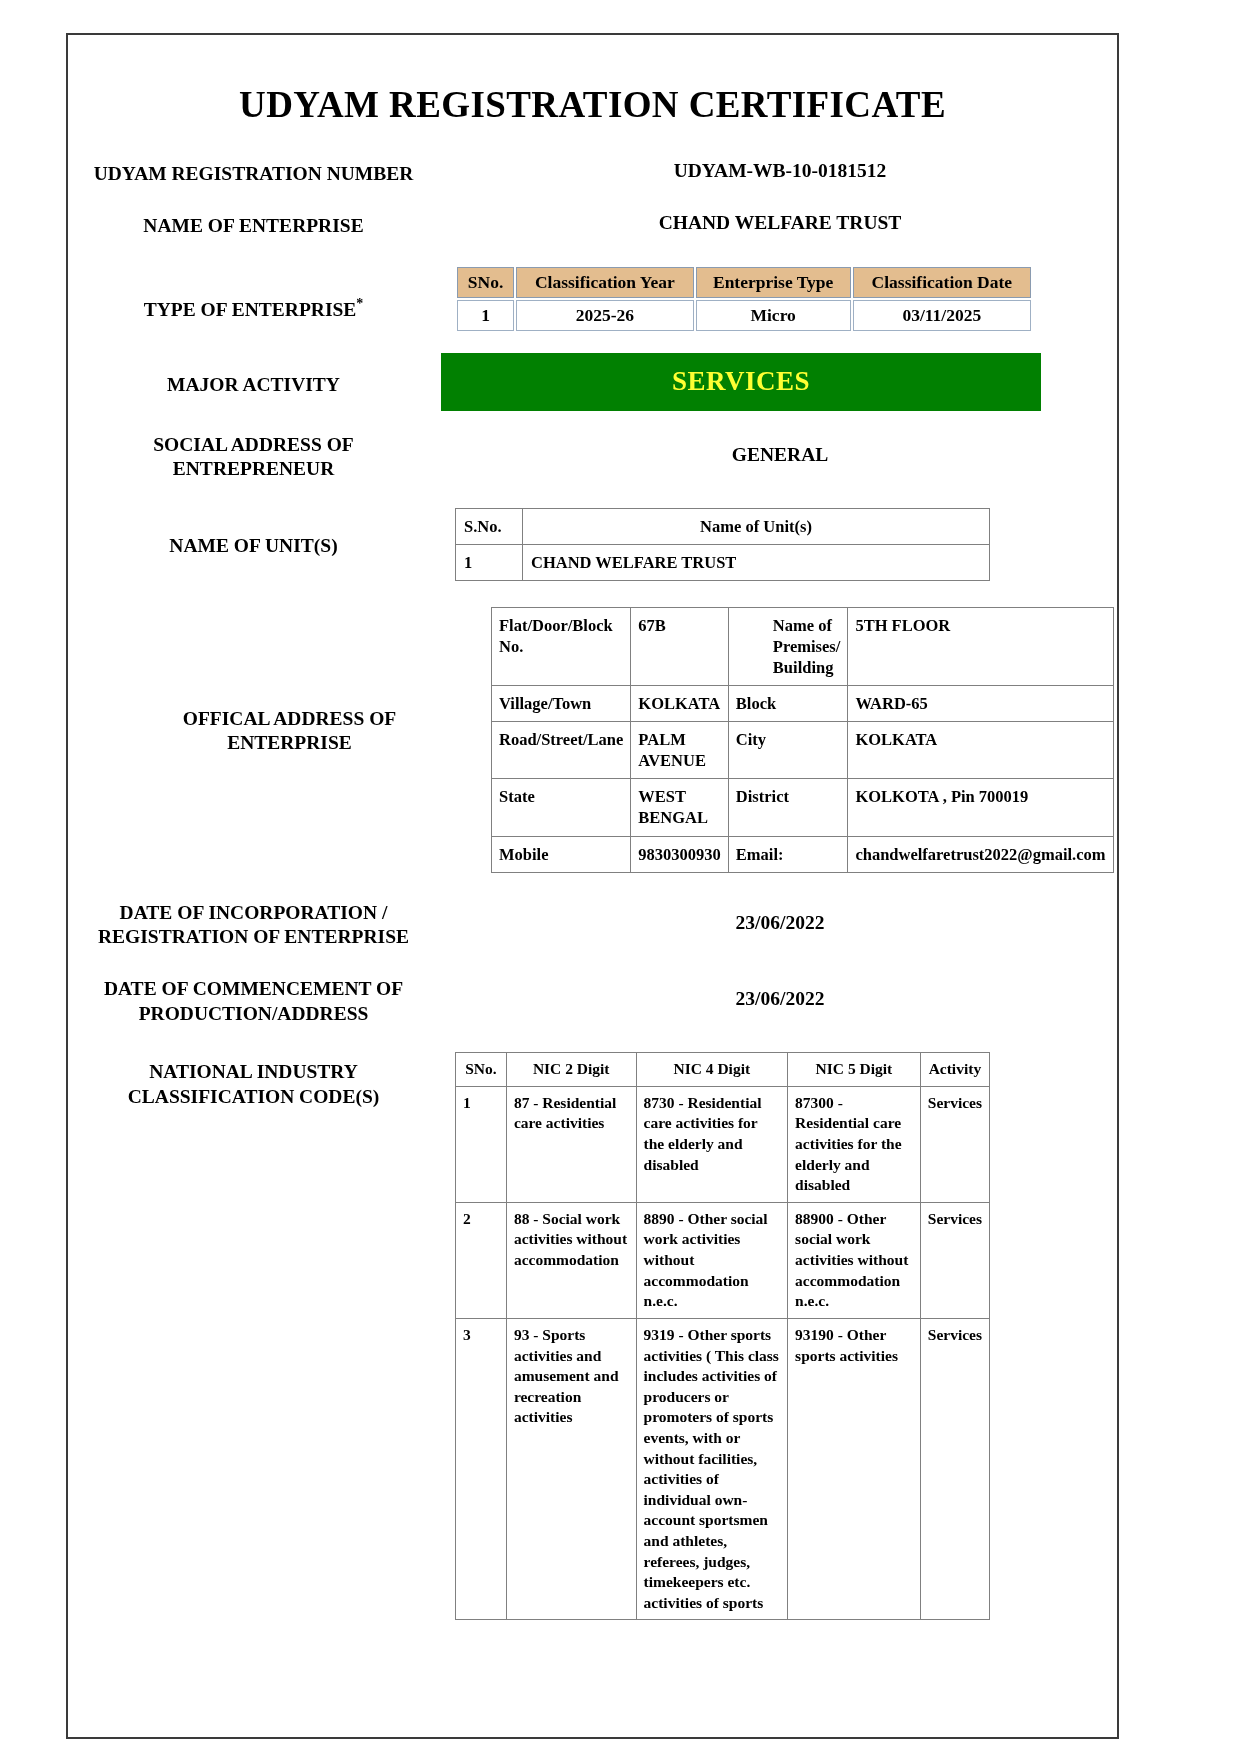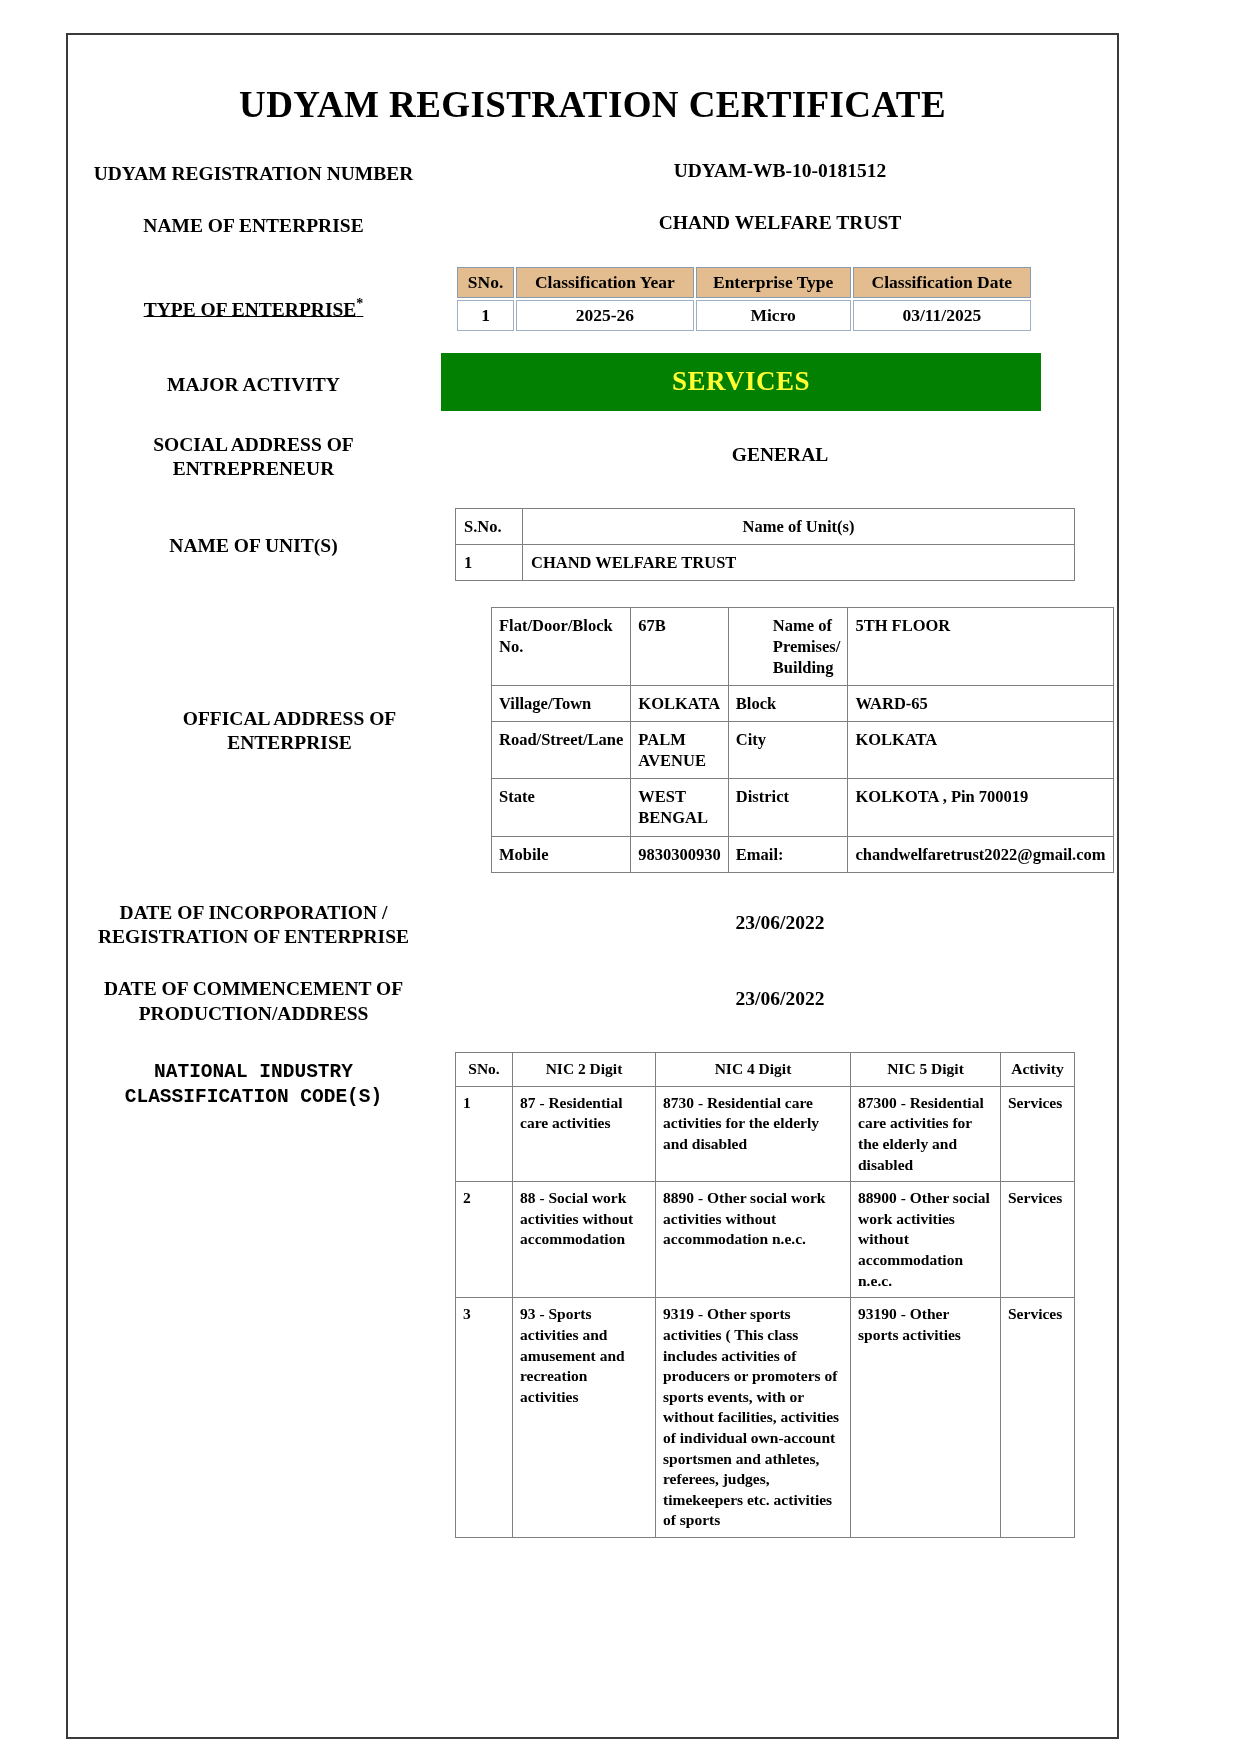--- a/index.html
+++ b/index.html
@@ -109,21 +109,21 @@
     text-align: center;
     padding: 13px 0 14px 0;
     width: 600px;
     margin-left: 0px;
     letter-spacing: 0.5px;
   }
 
   
   .bd-table {
     border-collapse: collapse;
-    width: 620px;
+    width: 535px;
   }
   .bd-table td, .bd-table th {
     border: 1px solid #808080;
     font-size: 16.5px;
     font-weight: bold;
     padding: 6px 8px;
     vertical-align: top;
     text-align: left;
     line-height: 1.28;
   }
@@ -162,21 +162,21 @@
   <div class="spacer-26"></div>
 
   <div class="row">
     <div class="label">NAME OF ENTERPRISE</div>
     <div class="value">CHAND WELFARE TRUST</div>
   </div>
 
   <div class="spacer-26"></div>
 
   <div class="row">
-    <div class="label" style="padding-top:30px;text-decoration:underline;">
+    <div class="label" style="padding-top:30px;">
       <span>TYPE OF ENTERPRISE</span><span class="sup-star">*</span>
     </div>
     <div class="value">
       <table class="cls-table">
         <thead>
           <tr>
             <th>SNo.</th>
             <th>Classification Year</th>
             <th>Enterprise Type</th>
             <th>Classification Date</th>
@@ -294,21 +294,21 @@
     <div class="label">
       <div>DATE OF COMMENCEMENT OF</div>
       <div>PRODUCTION/ADDRESS</div>
     </div>
     <div class="value" style="padding-top:13px;">23/06/2022</div>
   </div>
 
   <div class="spacer-26"></div>
 
   <div class="row">
-    <div class="label" style="padding-top:8px;font-family:Liberation Mono, monospace;">
+    <div class="label" style="padding-top:8px;">
       <div>NATIONAL INDUSTRY</div>
       <div>CLASSIFICATION CODE(S)</div>
     </div>
     <div class="value">
       <table class="bd-table nic-table" style="margin-left:14px;">
         <tbody>
           <tr>
             <th style="width:42px;">SNo.</th>
             <th style="width:128px;">NIC 2 Digit</th>
             <th style="width:180px;">NIC 4 Digit</th>

